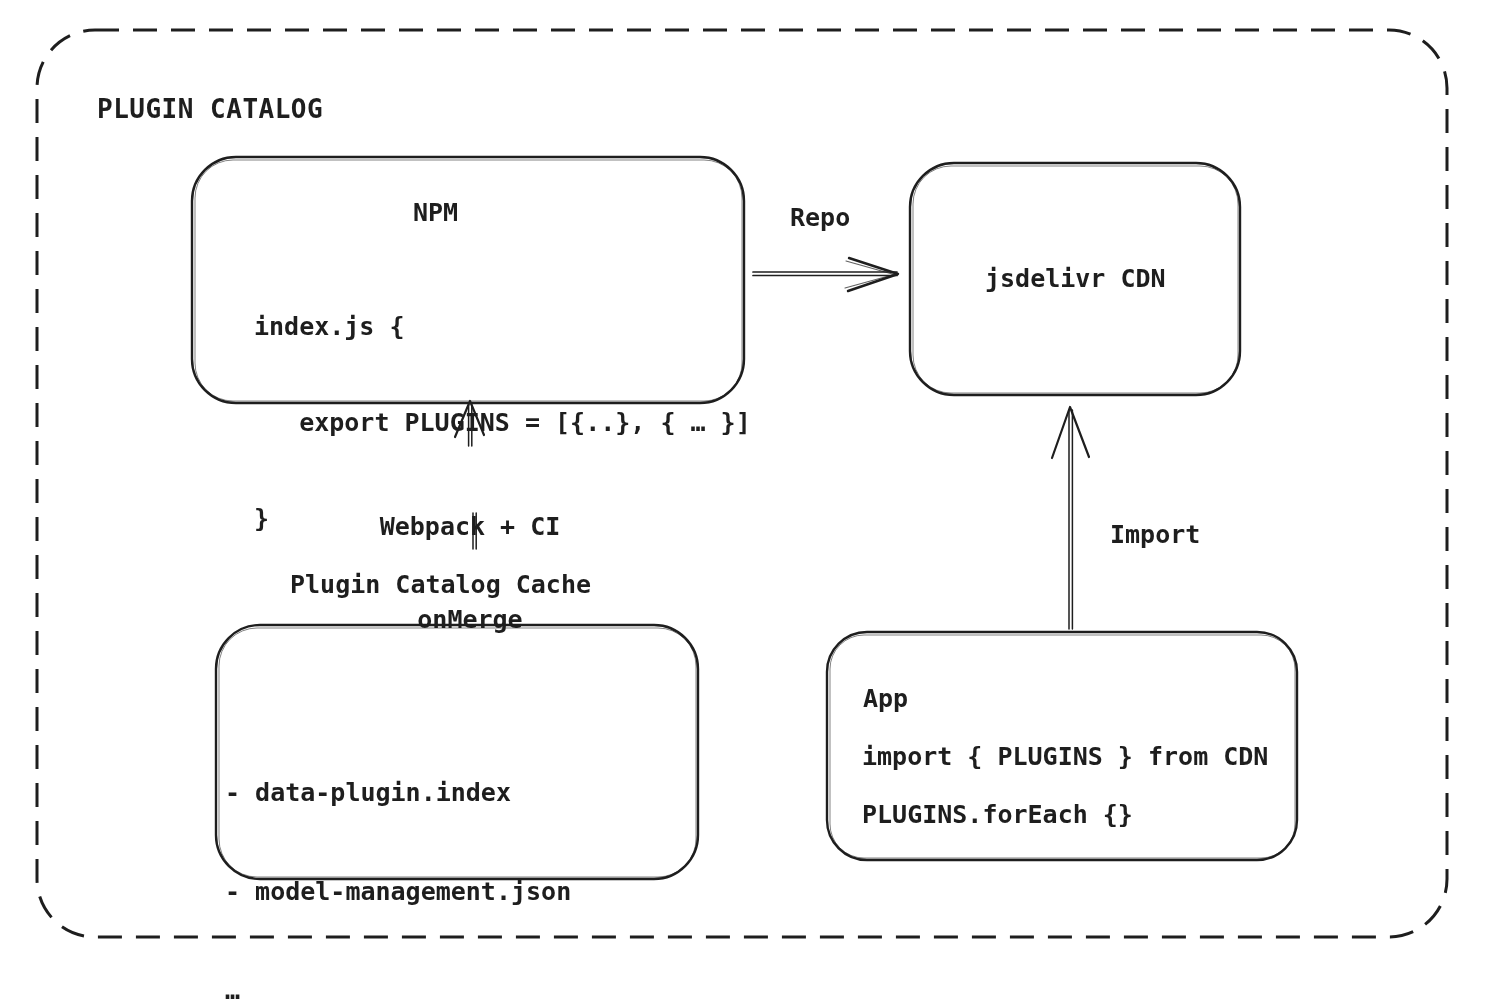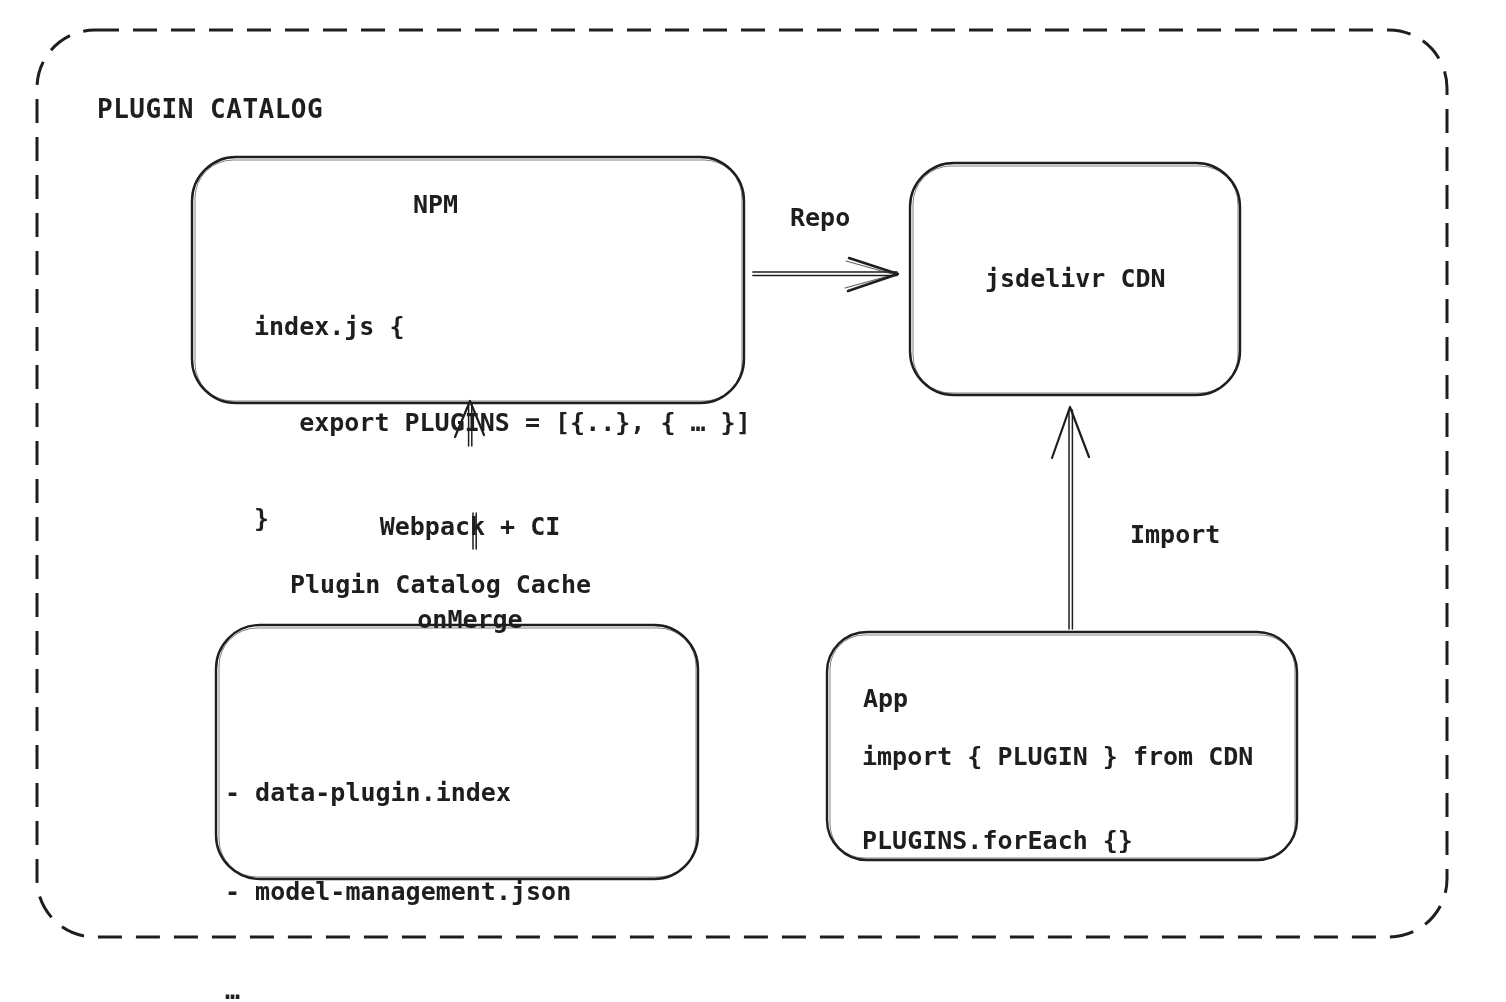--- a/index.html
+++ b/index.html
@@ -70,21 +70,21 @@
     </g>
 
     <g stroke-linecap="round" stroke-linejoin="round">
       <path class="stroke" d="M1052 458 L1070 407 L1089 457" stroke-width="2.2"></path>
       <path class="stroke" d="M1069 410 V629 M1072.4 410 V629" stroke-width="1.5"></path>
     </g>
   </svg>
 
   <div class="txt title" style="left:97px; top:80px;margin-top:13px;">PLUGIN CATALOG</div>
 
-  <div class="txt" style="left:413px; top:189px;">NPM</div>
+  <div class="txt" style="left:413px; top:197px;">NPM</div>
   <div class="txt" style="left:218px; top:247px;margin-left:36px;">
     <div>index.js {</div>
     <div>   export PLUGINS = [{..}, { … }]</div>
     <div>}</div>
   </div>
 
   <div class="txt" style="left:790px; top:202px;">Repo</div>
 
   <div class="txt" style="left:985px; top:263px;">jsdelivr CDN</div>
 
@@ -94,18 +94,18 @@
   </div>
 
   <div class="txt" style="left:290px; top:569px;">Plugin Catalog Cache</div>
   <div class="txt lh33" style="left:225px; top:710px;">
     <div>- data-plugin.index</div>
     <div>- model-management.json</div>
     <div>…</div>
   </div>
 
   <div class="txt" style="left:863px; top:683px;">App</div>
-  <div class="txt" style="left:862px; top:741px;">import { PLUGIN } from CDN</div>
-  <div class="txt" style="left:862px; top:799px;margin-top:26px;">PLUGINS.forEach {}</div>
+  <div class="txt" style="left:862px; top:741px;">import { PLUGINS } from CDN</div>
+  <div class="txt" style="left:862px; top:799px;">PLUGINS.forEach {}</div>
 
-  <div class="txt" style="left:1110px; top:519px;margin-left:20px;">Import</div>
+  <div class="txt" style="left:1110px; top:519px;">Import</div>
 
 </div>
 
 </body></html>

